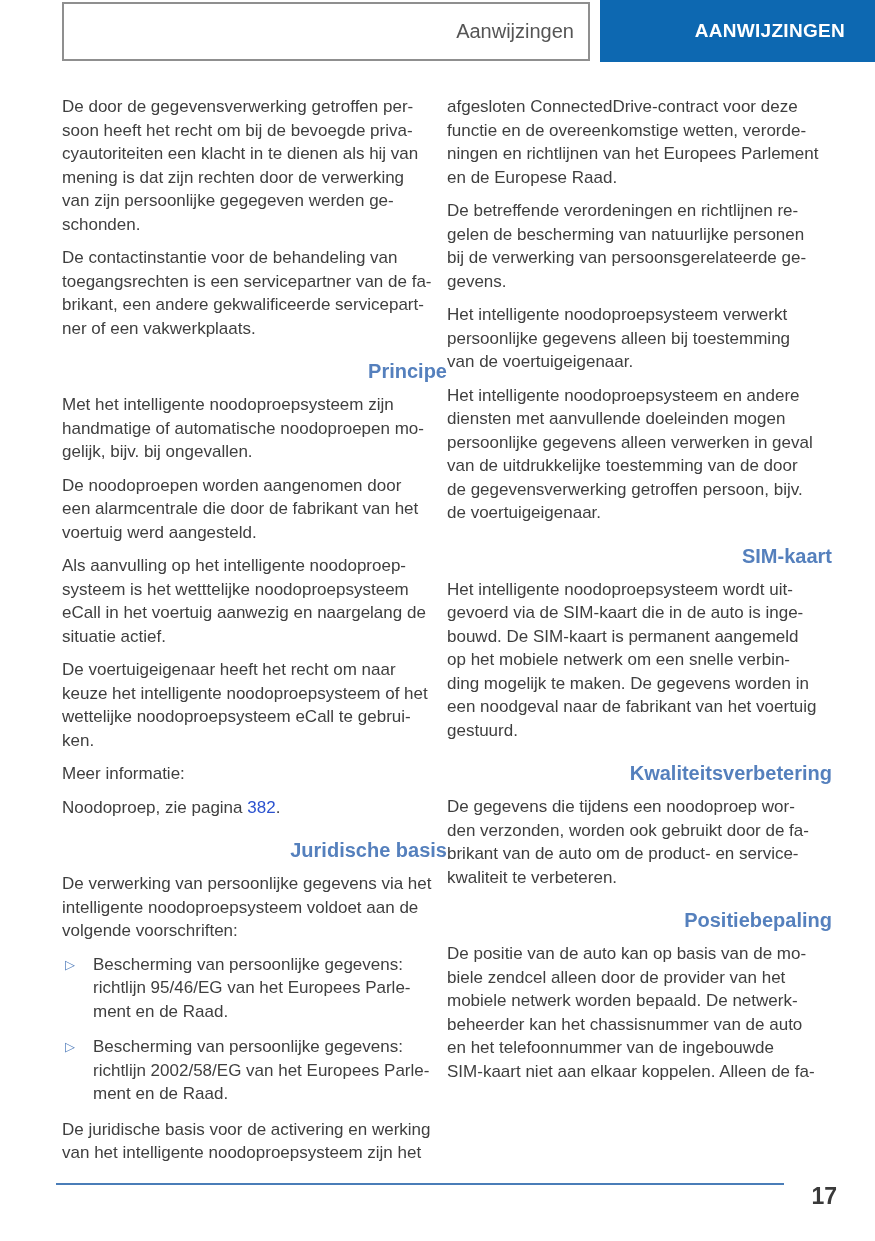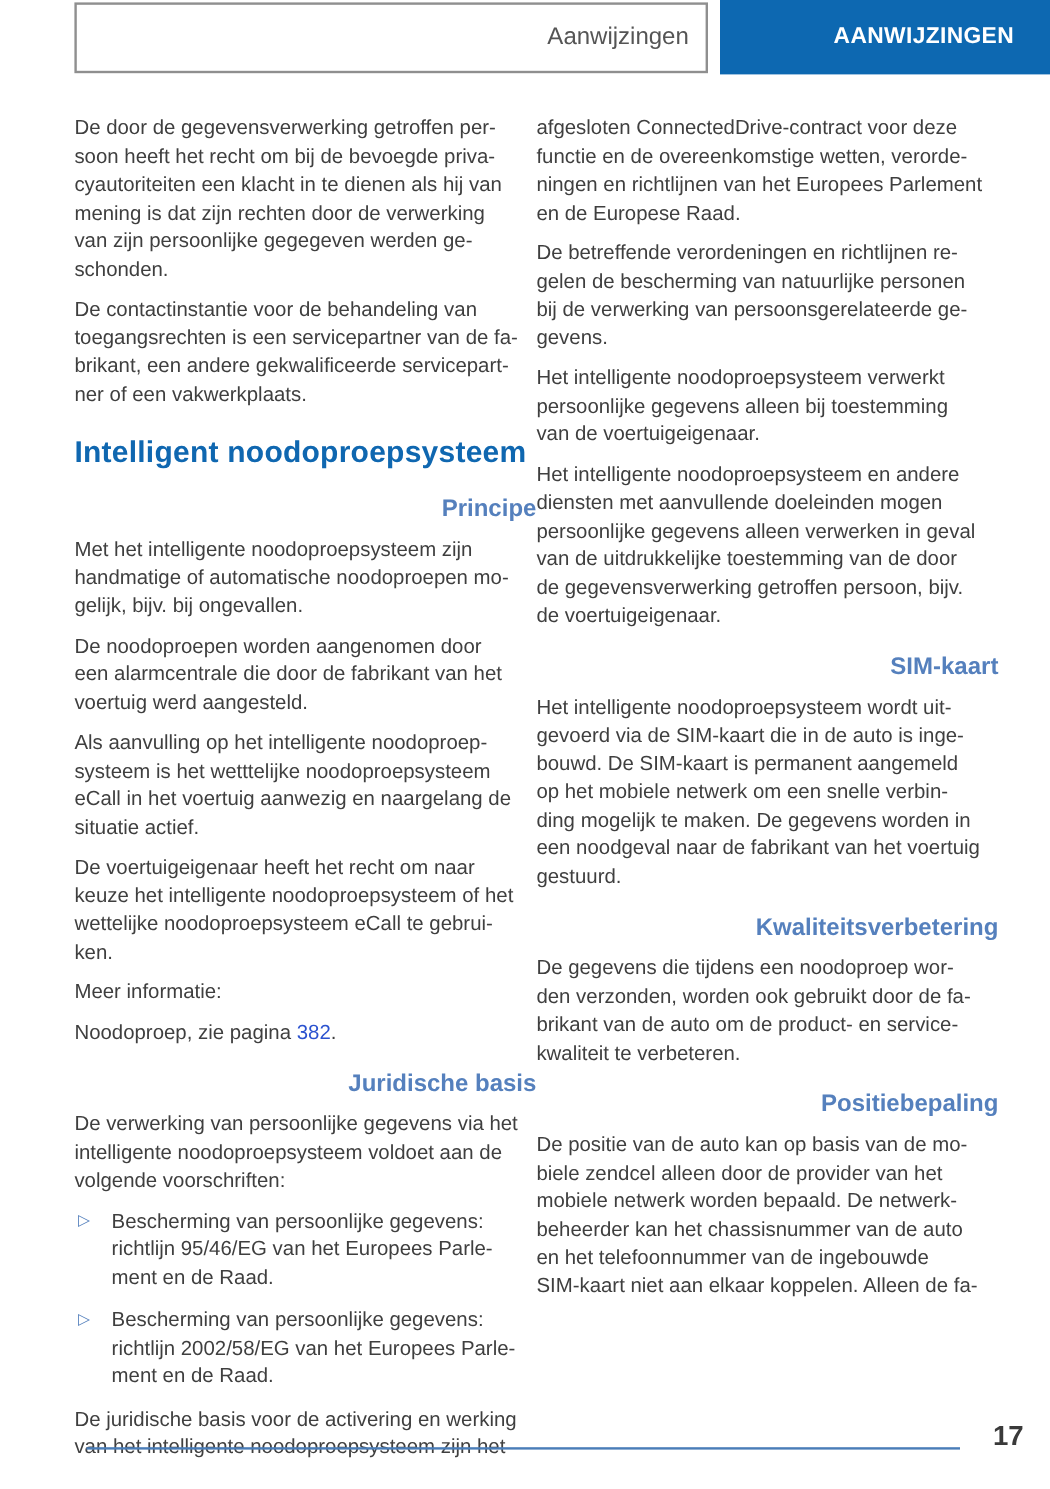--- a/index.html
+++ b/index.html
@@ -55,22 +55,22 @@
   ul.tri li{
     display:flex;margin-bottom:12px;
   }
   ul.tri .marker{
     flex:0 0 31px;color:var(--h2-blue);font-size:13px;line-height:23.5px;
     font-family:"DejaVu Sans", sans-serif;padding-left:3px;
   }
   ul.tri .li-text{white-space:pre-line;flex:1;}
   
   .footer{
-    position:absolute;left:72px;top:1183px;width:781px;
-    display:flex;align-items:flex-end;
+    position:absolute;left:56px;top:1183px;width:781px;
+    display:flex;
   }
   .footer .rule{
     flex:0 0 728px;height:2px;background:var(--rule-blue);margin-bottom:1px;
   }
   .footer .pageno{
     margin-left:auto;font-size:23px;font-weight:bold;color:#3a3a3a;line-height:26px;
   }
 </style>
 </head>
 <body>
@@ -89,21 +89,20 @@
 soon heeft het recht om bij de bevoegde priva-
 cyautoriteiten een klacht in te dienen als hij van
 mening is dat zijn rechten door de verwerking
 van zijn persoonlijke gegegeven werden ge-
 schonden.</p>
     <p>De contactinstantie voor de behandeling van
 toegangsrechten is een servicepartner van de fa-
 brikant, een andere gekwalificeerde servicepart-
 ner of een vakwerkplaats.</p>
 
-    <h1 class="sec">Intelligent noodoproepsysteem</h1>
 
     <h2 class="sub">Principe</h2>
     <p>Met het intelligente noodoproepsysteem zijn
 handmatige of automatische noodoproepen mo-
 gelijk, bijv. bij ongevallen.</p>
     <p>De noodoproepen worden aangenomen door
 een alarmcentrale die door de fabrikant van het
 voertuig werd aangesteld.</p>
     <p>Als aanvulling op het intelligente noodoproep-
 systeem is het wetttelijke noodoproepsysteem

